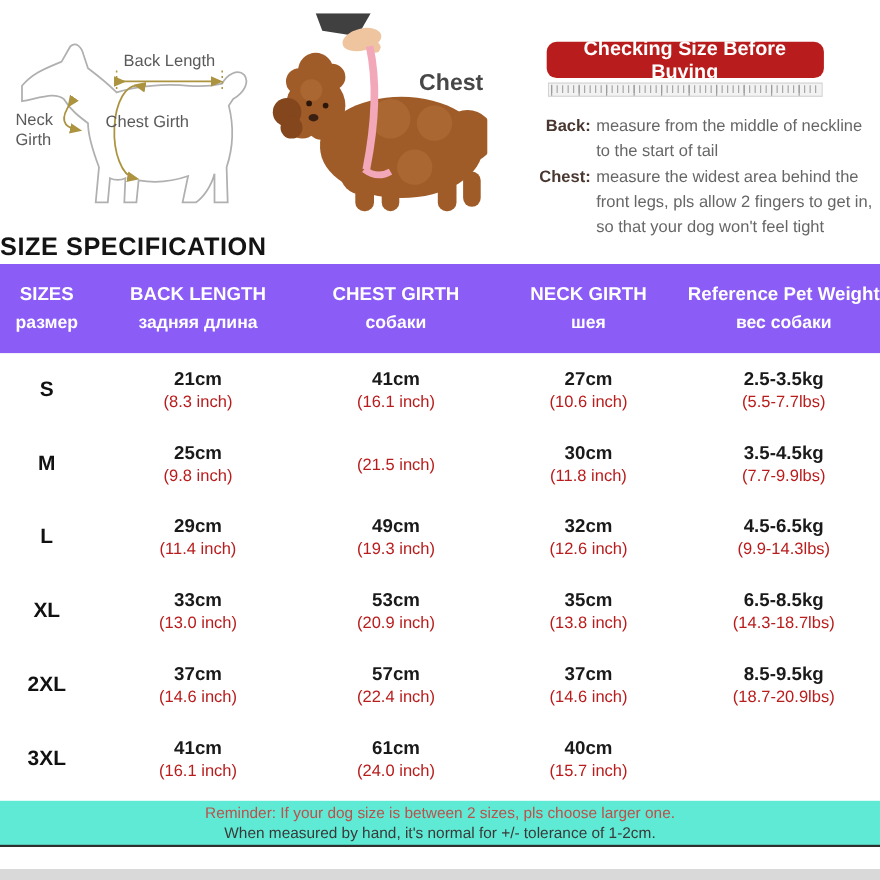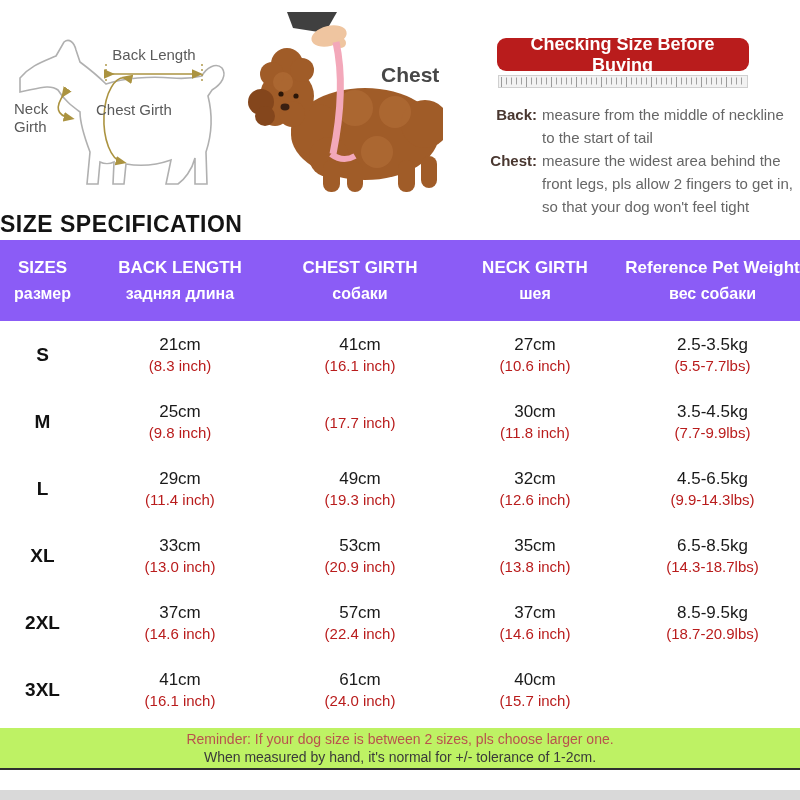--- a/index.html
+++ b/index.html
@@ -36,21 +36,21 @@
   
   .grid5 { display:grid; grid-template-columns:85px 190px 170px 180px 175px; }
   .thead { height:81px; align-items:center; }
   .th { text-align:center; color:#ffffff; font-weight:bold; }
   .th .en { font-size:17px; }
   .th .ru { font-size:16px; margin-top:7px; }
 
   .trow { height:67px; align-items:center; }
   .size-cell { text-align:center; font-size:19px; font-weight:bold; color:#111111; }
   .td { text-align:center; }
-  .td .main { font-size:17px; font-weight:normal; color:#1a1a1a; }
+  .td .main { font-size:17px; font-weight:bold; color:#1a1a1a; }
   .td .sub  { font-size:15px; color:#b91c1c; margin-top:2px; }
 
   
   .reminder { margin-top:5px; height:42px; border-bottom:2px solid #2f2f2f;
               display:flex; flex-direction:column; justify-content:center;
               text-align:center; font-size:14px; line-height:18px; }
   .reminder .r1 { }
   .reminder .r2 { color:#3a3a3a; }
   .bottom-strip { height:10px; background:#d9d9d9; margin-top:20px; }
 
@@ -219,21 +219,21 @@
         </div>
     </div>
 
     <div class="grid5 trow">
       <div class="size-cell">M</div>
       <div class="td">
           <div class="main">25cm</div>
           <div class="sub">(9.8 inch)</div>
         </div>
       <div class="td">
-          <div class="sub">(17.7 inch)</div>
+          <div class="sub">(21.5 inch)</div>
         </div>
       <div class="td">
           <div class="main">30cm</div>
           <div class="sub">(11.8 inch)</div>
         </div>
       <div class="td">
           <div class="main">3.5-4.5kg</div>
           <div class="sub">(7.7-9.9lbs)</div>
         </div>
     </div>
@@ -308,19 +308,19 @@
           <div class="main">61cm</div>
           <div class="sub">(24.0 inch)</div>
         </div>
       <div class="td">
           <div class="main">40cm</div>
           <div class="sub">(15.7 inch)</div>
         </div>
     </div>
   </div>
 
-  <div class="reminder" style="background:#bef264">
+  <div class="reminder" style="background:#5eead4">
     <div class="r1" style="color:#b9524d">Reminder: If your dog size is between 2 sizes, pls choose larger one.</div>
     <div class="r2">When measured by hand, it's normal for +/- tolerance of 1-2cm.</div>
   </div>
 
   <div class="bottom-strip"></div>
 </div>
 
 </body></html>

